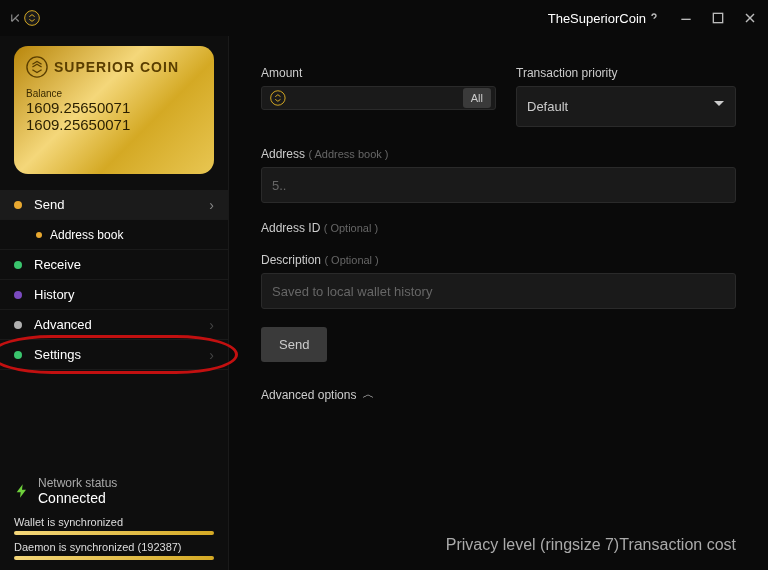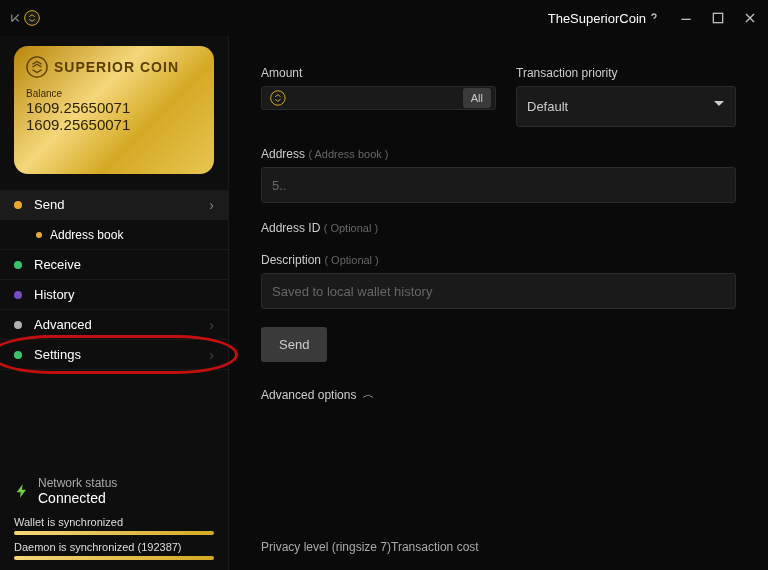--- a/index.html
+++ b/index.html
@@ -262,22 +262,22 @@
       display: flex;
       align-items: center;
       gap: 6px;
     }
     .footer {
       position: absolute;
       left: 32px;
       right: 32px;
       bottom: 16px;
       display: flex;
-      justify-content: flex-start;
-      font-size: 12px;
+      justify-content: flex-end;
+      font-size: 16px;
       color: #aaa;
     }
     .coin-small { width: 18px; height: 18px; }
   </style>
 </head>
 <body>
 
 <div class="titlebar">
   <svg class="titlebar-back" viewBox="0 0 24 24" fill="none" stroke="currentColor" stroke-width="2">
       <path d="M15 18l-6-6 6-6M9 12l-6 6M3 18V6"></path>

